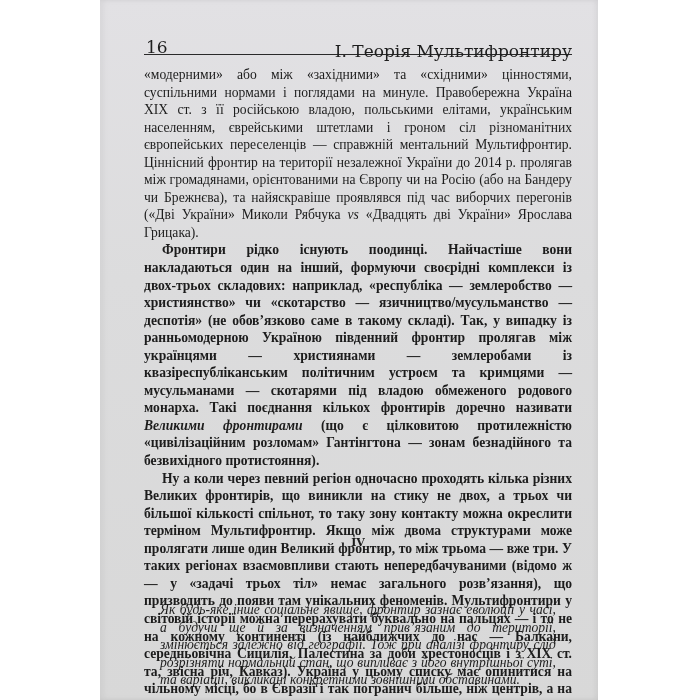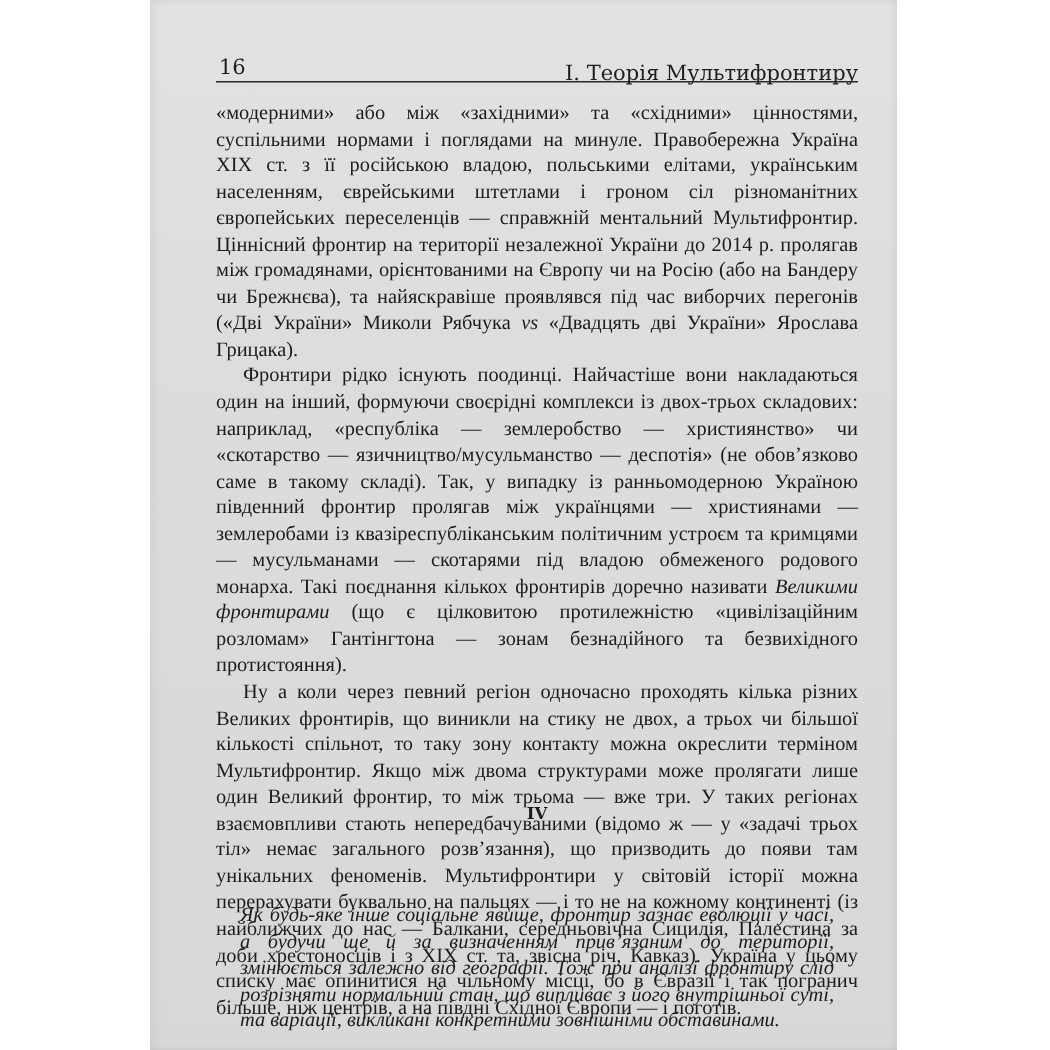--- a/index.html
+++ b/index.html
@@ -20,21 +20,21 @@
       box-shadow: inset -3px 0 4px rgba(0,0,0,0.04), inset 3px 0 6px rgba(0,0,0,0.05);
     }
     .running-head {
       position: absolute;
       left: 44px;
       top: 36px;
       width: 428px;
       height: 18px;
       border-bottom: 1.2px solid #2a2a2a;
       font-family: "DejaVu Serif", serif;
-      font-size: 14px;
+      font-size: 17px;
       color: #1e1e1e;
     }
     .folio {
       position: absolute;
       left: 2px;
       top: 1px;
     }
     .chapter-title {
       position: absolute;
       right: 0;
@@ -50,20 +50,21 @@
       line-height: 17.55px;
       color: #1c1c1c;
       text-align: justify;
       hyphens: manual;
     }
     .body-text p {
       margin: 0;
     }
     .body-text p.indent {
       text-indent: 18px;
+      font-weight: bold;
     }
     .section-number {
       position: absolute;
       left: 44px;
       top: 536px;
       width: 428px;
       text-align: center;
       font-family: "DejaVu Serif", serif;
       font-weight: bold;
       font-size: 11px;

